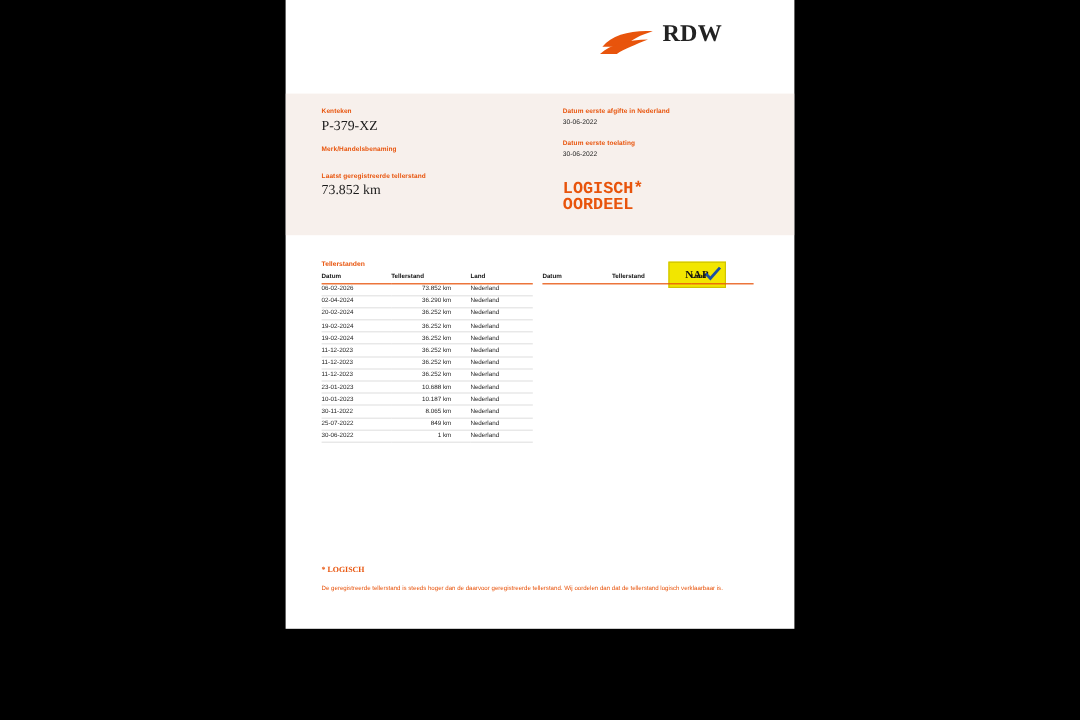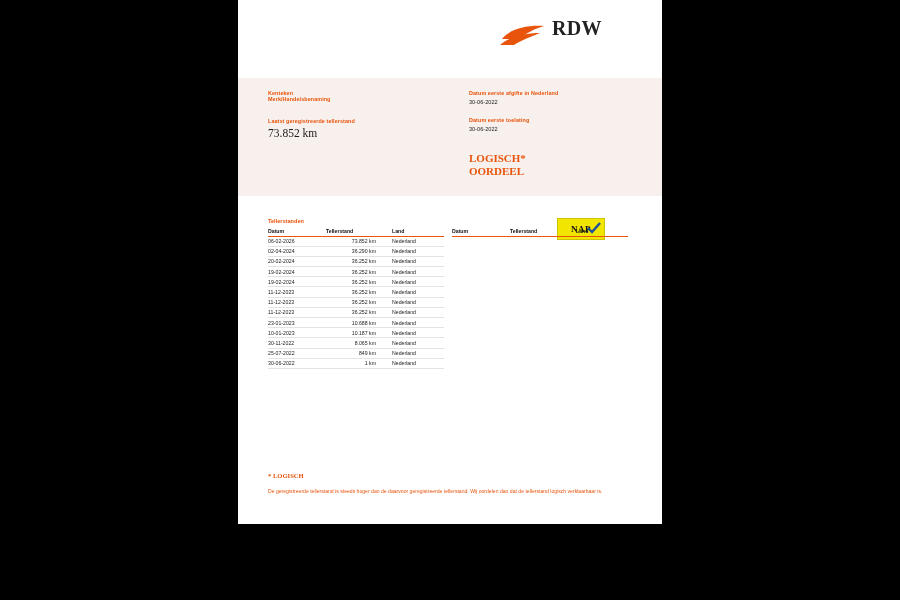--- a/index.html
+++ b/index.html
@@ -84,25 +84,25 @@
     font-family: "Liberation Serif", serif;
   }
   .fld-small {
     font-size: 5.6px;
     color: #222;
     margin-top: 3px;
     margin-bottom: 12px;
   }
   .verdict {
     margin-top: 20px;
-    font-size: 11px;
+    font-size: 14px;
     font-weight: bold;
     color: #E8540C;
     line-height: 12.5px;
-    font-family: Liberation Serif, serif;
+    font-family: Liberation Mono, monospace;
   }
   .nap-badge {
     position: absolute;
     left: 88px;
     top: 128px;
     width: 46px;
     height: 20px;
     background: #F2E600;
     border: 1px solid #cfc400;
     display: flex;
@@ -236,20 +236,21 @@
         </svg>
       </div>
       <div class="rdw-word">RDW</div>
     </div>
 
   </div>
 
   <div class="band" style="left:0; width:424px;">
     <div class="band-left">
       <div class="fld-label">Kenteken</div>
+      <div class="fld-big">P-379-XZ</div>
       <div class="fld-label">Merk/Handelsbenaming</div>
       <div style="height:16px"></div>
       <div class="fld-label">Laatst geregistreerde tellerstand</div>
       <div class="fld-big">73.852 km</div>
     </div>
     <div class="band-right">
       <div class="fld-label">Datum eerste afgifte in Nederland</div>
       <div class="fld-small">30-06-2022</div>
       <div class="fld-label">Datum eerste toelating</div>
       <div class="fld-small">30-06-2022</div>

